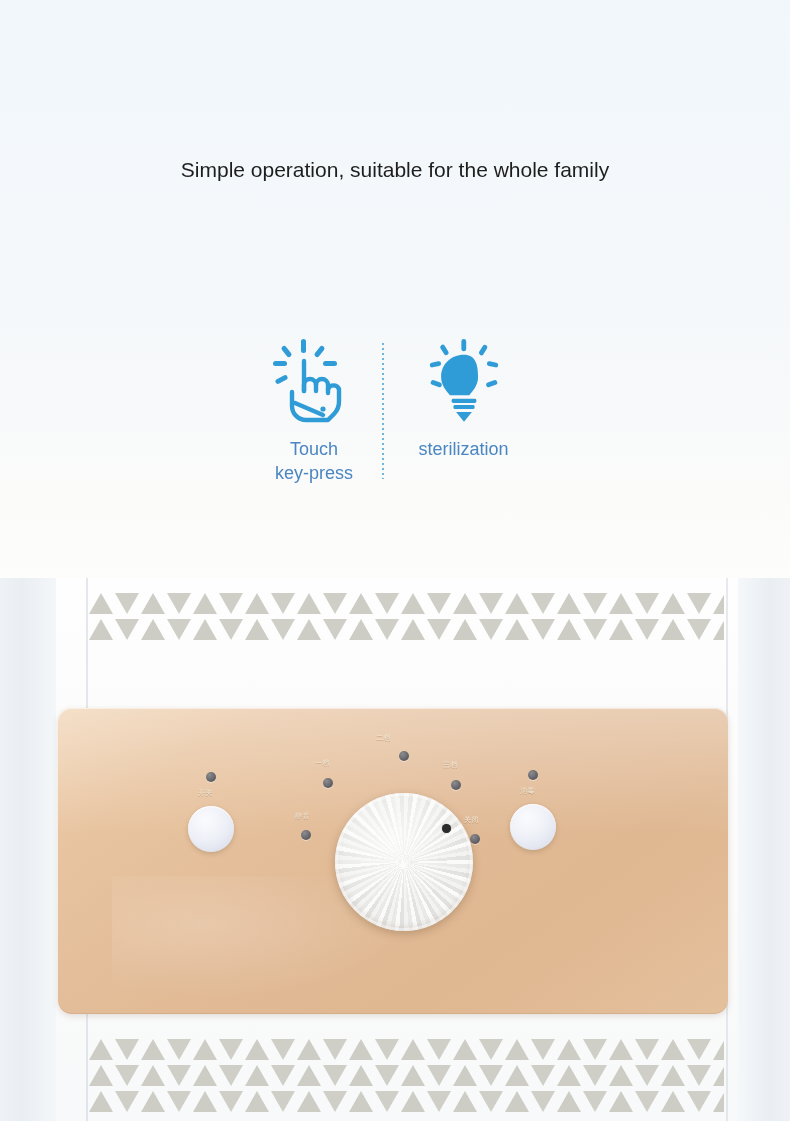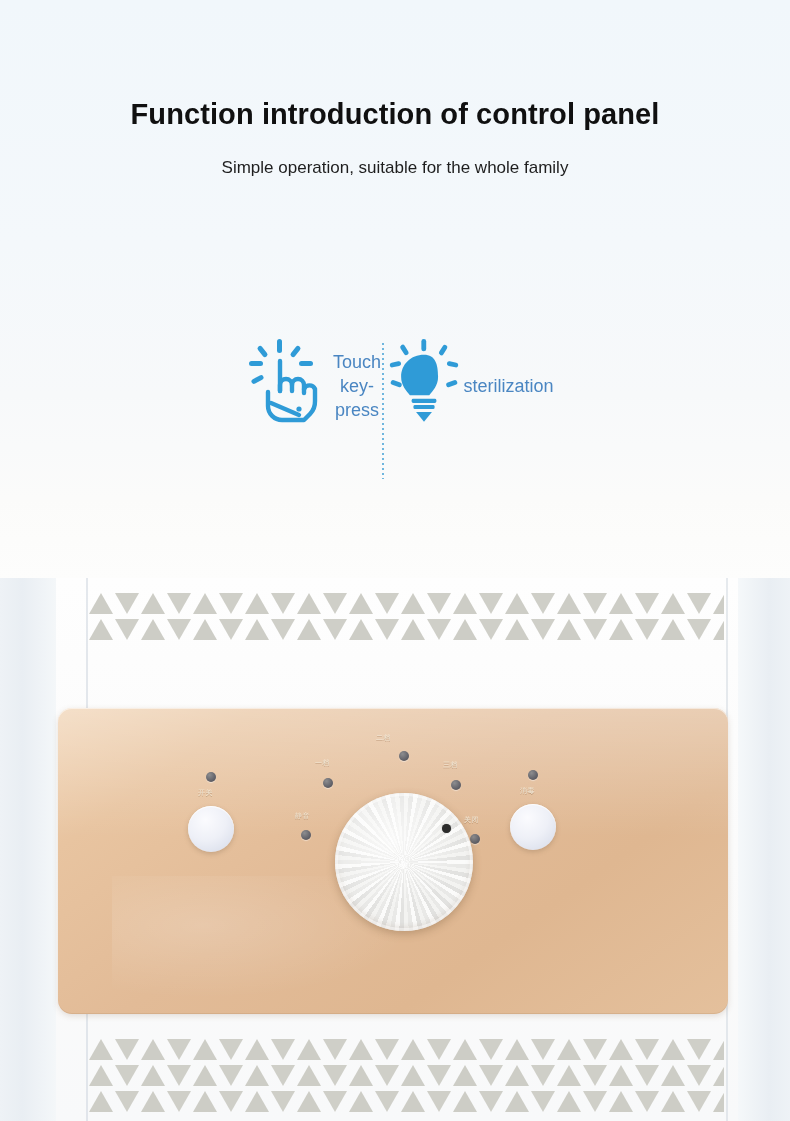--- a/index.html
+++ b/index.html
@@ -19,31 +19,31 @@
 
   .page-title {
     position:absolute; left:0; top:98px; width:790px;
     text-align:center;
     font-size:29px; font-weight:bold; color:#101010;
     letter-spacing:0.1px;
   }
   .page-subtitle {
     position:absolute; left:0; top:158px; width:790px;
     text-align:center;
-    font-size:17px; font-weight:normal; color:#1e1e1e;
+    font-size:21px; font-weight:normal; color:#1e1e1e;
   }
 
   
   .features {
     position:absolute; left:155px; top:335px; width:480px; height:200px;
     display:flex; align-items:flex-start; justify-content:center;
   }
   .feature {
     position:relative;
-    display:flex; flex-direction:row; align-items:center;
+    display:flex; flex-direction:column; align-items:center;
   }
   .feature-icon {
     height:96px; display:flex; align-items:center; justify-content:center;
   }
   .feature-label {
     margin-top:6px;
     font-size:18px; line-height:24px; color:#4a86c2;
     text-align:center; white-space:pre-line;
   }
   .divider {
@@ -159,21 +159,20 @@
     position:absolute; width:46px; height:46px; border-radius:50%;
     background:radial-gradient(circle at 38% 30%,#fbfbfe 0%,#eef0f7 48%,#dfe3ee 78%,#cfd4e2 100%);
     box-shadow:0 2px 5px rgba(120,95,70,.28), inset 0 1px 1px rgba(255,255,255,.9);
   }
 </style>
 </head>
 <body>
 
 <div class="top-section">
 
-  <div class="page-title">Function introduction of control panel</div>
   <div class="page-subtitle">Simple operation, suitable for the whole family</div>
 
   <div class="features">
 
     <div class="feature f1">
       <div class="feature-icon">
         <svg width="86" height="88" viewBox="0 0 86 88">
           <g fill="#2f9bd7">
             <rect x="30" y="0" width="5" height="14" rx="2.5"></rect>
             <rect x="13" y="6" width="5" height="13" rx="2.5" transform="rotate(-38 15.5 12.5)"></rect>

